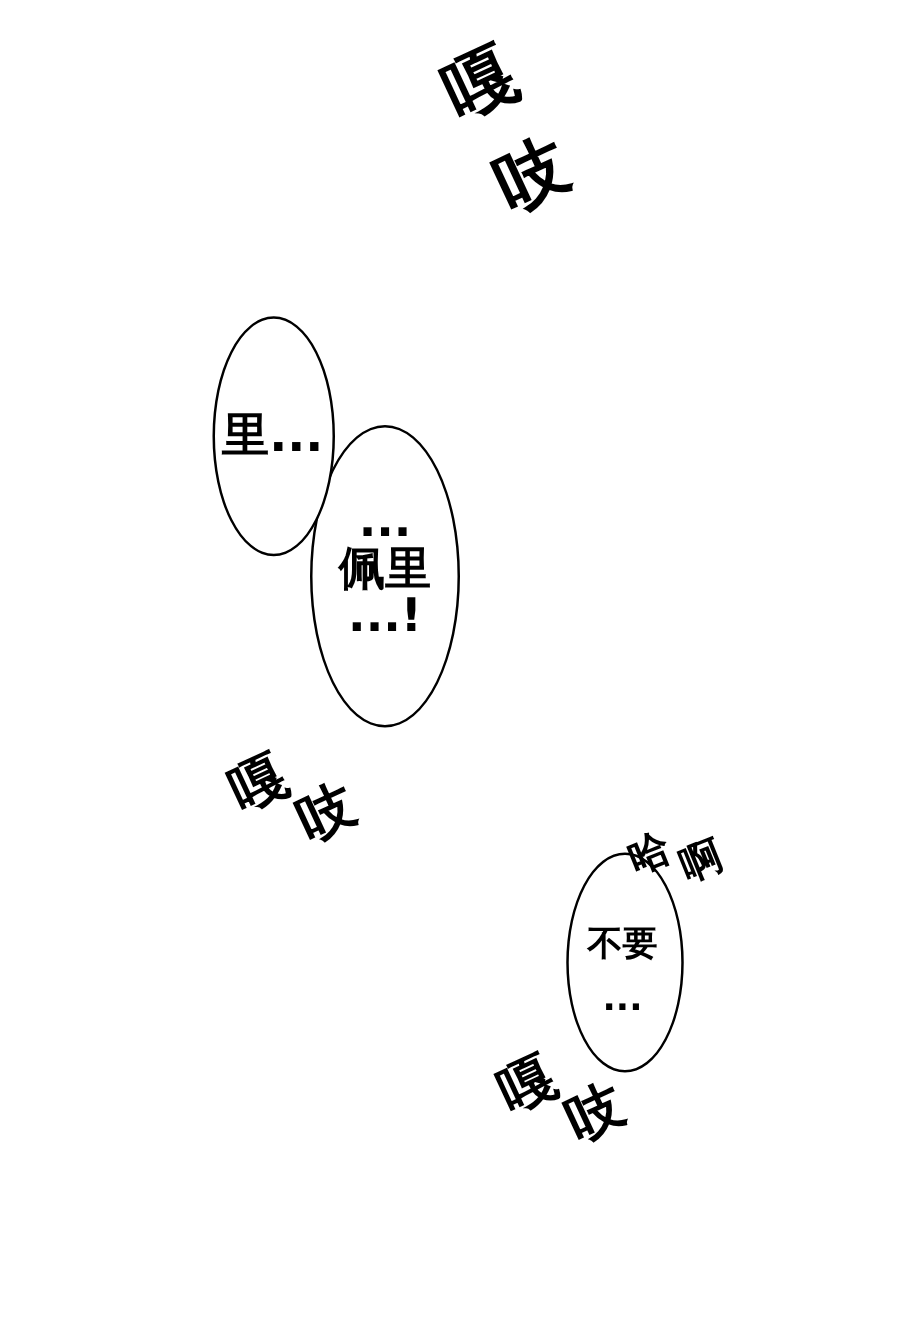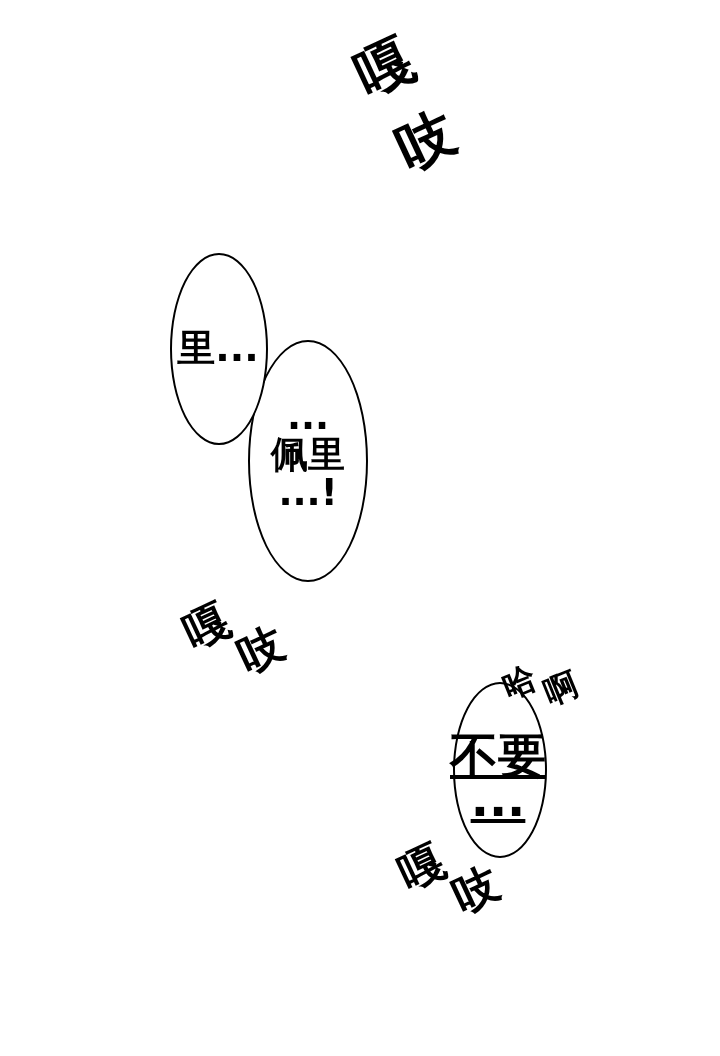--- a/index.html
+++ b/index.html
@@ -58,21 +58,21 @@
     position:absolute;
     transform:translateX(-50%);
     text-align:center;
     font-weight:700;
     color:var(--ink);
     white-space:nowrap;
     z-index:4;
   }
   .text-1{left:218px;top:328px;font-size:38px;line-height:40px;}
   .text-2{left:308px;top:398px;font-size:37px;line-height:38px;}
-  .text-3{left:498px;top:733px;font-size:48px;line-height:44px;text-decoration:underline;}
+  .text-3{left:498px;top:733px;font-size:28px;line-height:44px;}
 </style>
 </head>
 <body>
 
 <div class="page">
 
   <div class="sfx sfx-top">
     <span class="sfx-char c0">嘎</span>
     <span class="sfx-char c1">吱</span>
   </div>

